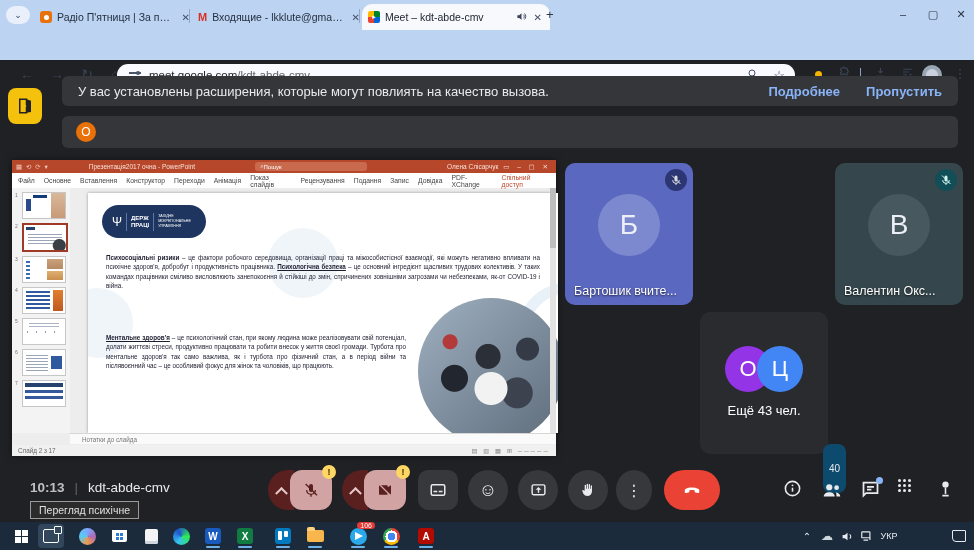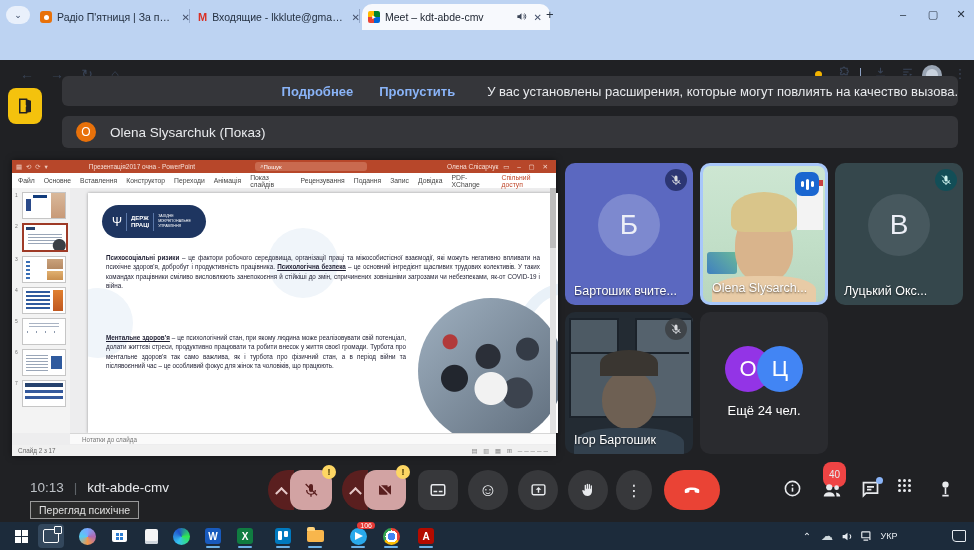--- a/index.html
+++ b/index.html
@@ -146,20 +146,35 @@
     <div class="winbtn" style="left:890px;">–</div>
     <div class="winbtn" style="left:920px;">▢</div>
     <div class="winbtn" style="left:948px;">✕</div>
   </div>
 
   <div class="toolbar">
     <div class="navic" style="left:16px;">←</div>
     <div class="navic" style="left:46px;">→</div>
     <div class="navic" style="left:76px;">↻</div>
     <div class="navic" style="left:104px;">⌂</div>
+    <div class="addrpill">
+      <span class="tuneic">
+          <i></i>
+          <i></i>
+        </span>
+      <span style="color:#1b1f24;">meet.google.com</span>
+      <span style="color:#5f6368;">/kdt-abde-cmv</span>
+      <span style="margin-left:auto;margin-right:10px;display:flex;gap:14px;align-items:center;">
+        <span><svg width="12" height="12" viewBox="0 0 24 24">
+              <circle cx="10" cy="10" r="6" fill="none" stroke="#44506a" stroke-width="2"></circle>
+              <path stroke="#44506a" stroke-width="2" d="M15 15l5 5"></path>
+            </svg></span>
+        <span style="color:#44506a;font-size:13px;">☆</span>
+      </span>
+    </div>
     <div class="tb-ic" style="left:808px;">
       <span style="display:inline-block;width:7px;height:7px;border-radius:50%;background:#F4B400;box-shadow:0 5px 0 -2px #E37400;"></span>
     </div>
     <div class="tb-ic" style="left:834px;">
       <svg width="13" height="13" viewBox="0 0 24 24">
           <path fill="none" stroke="#394457" stroke-width="2" d="M9 4a2 2 0 1 1 4 0h4v4a2 2 0 1 1 0 4v4h-4a2 2 0 1 0-4 0H5v-4a2 2 0 1 0 0-4V4h4z"></path>
         </svg>
     </div>
     <div class="abs" style="left:860px;top:38px;width:1px;height:14px;background:#8ea2c4;"></div>
     <div class="tb-ic" style="left:870px;">
@@ -181,30 +196,29 @@
 
   <div class="extbtn">
     <svg width="18" height="18" viewBox="0 0 24 24">
         <path fill="none" stroke="#222" stroke-width="2" d="M5 3h9v18H5z"></path>
         <path fill="#222" d="M14 3l6 2v15l-6 1z"></path>
         <circle cx="12.5" cy="12" r="1.2" fill="#F4C20D"></circle>
       </svg>
   </div>
 
   <div class="banner" style="top:76px;height:30px;font-size:13px;">
+    <span style="margin-left:16px;">У вас установлены расширения, которые могут повлиять на качество вызова.</span>
     <span style="margin-left:auto;display:flex;margin-right:16px;">
       <span class="blink">Подробнее</span>
       <span class="blink">Пропустить</span>
     </span>
-    <span style="margin-left:16px;">У вас установлены расширения, которые могут повлиять на качество вызова.</span>
   </div>
 
   <div class="banner" style="top:116px;height:32px;font-size:13.5px;">
     <span style="margin-left:14px;width:20px;height:20px;border-radius:50%;background:#E8710A;color:#fff;font-size:12px;display:flex;align-items:center;justify-content:center;">O</span>
-    <span style="margin-left:14px;">Olena Slysarchuk (Показ)</span>
   </div>
 
   <div class="ppt">
     <div class="ppt-title">
       <span style="margin-left:4px;letter-spacing:1px;color:#EFC9BC;">▦ ⟲ ⟳ ▾</span>
       <span style="margin-left:40px;">Презентація2017 очна - PowerPoint</span>
       <span style="margin-left:60px;width:112px;height:9px;background:#C96A4F;border-radius:3px;color:#fff;font-size:6px;display:flex;align-items:center;">
           <span style="margin-left:5px;">⌕ </span>
           <span>Пошук</span>
         </span>
@@ -291,74 +305,45 @@
     <div class="micbadge" style="background:rgba(28,38,90,.75);">
       <svg width="12" height="12" viewBox="0 0 24 24">
           <path fill="#DADCE0" d="M12 15a3 3 0 0 0 3-3V6a3 3 0 0 0-6 0v6a3 3 0 0 0 3 3z"></path>
           <path fill="#DADCE0" d="M17.5 12a5.5 5.5 0 0 1-11 0H4.6a7.4 7.4 0 0 0 6.4 7.3V22h2v-2.7a7.4 7.4 0 0 0 6.4-7.3h-1.9z"></path>
           <path stroke="#DADCE0" stroke-width="2" d="M4 3l17 17"></path>
         </svg>
     </div>
     <div class="tlabel">Бартошик вчите...</div>
   </div>
 
-  <div class="tile" style="left:700px;top:163px;background:linear-gradient(#cde6d2,#c2dfc8 55%,#b9d6bf);border:3px solid #A8C7FA;width:122px;height:136px;">
-    <div class="abs" style="right:2px;top:14px;width:26px;height:44px;background:#f3f3f3;border-top:6px solid #c94040;"></div>
-    <div class="abs" style="left:4px;bottom:28px;width:30px;height:22px;background:linear-gradient(45deg,#3f7fc0,#69b89a);border-radius:3px;"></div>
-    <div class="abs" style="left:50%;top:58%;transform:translate(-50%,-50%);width:58px;height:74px;border-radius:50% 50% 42% 42%;background:#d9b48c;"></div>
-    <div class="abs" style="left:50%;top:34%;transform:translate(-50%,-50%);width:66px;height:40px;border-radius:50% 50% 20% 20%;background:#d9c58a;"></div>
-    <div class="abs" style="left:50%;bottom:-8px;transform:translateX(-50%);width:104px;height:34px;border-radius:40% 40% 0 0;background:#e8cba6;"></div>
-    <div class="speakbadge">
-        <i style="height:6px;"></i>
-        <i style="height:11px;"></i>
-        <i style="height:6px;"></i>
-      </div>
-    <div class="tlabel">Olena Slysarch...</div>
-  </div>
 
   <div class="tile" style="left:835px;top:163px;background:#35474C;">
     <div class="avatar-big" style="background:#47585E;">В</div>
     <div class="micbadge" style="background:rgba(10,80,90,.8);">
       <svg width="12" height="12" viewBox="0 0 24 24">
           <path fill="#CFF5F0" d="M12 15a3 3 0 0 0 3-3V6a3 3 0 0 0-6 0v6a3 3 0 0 0 3 3z"></path>
           <path fill="#CFF5F0" d="M17.5 12a5.5 5.5 0 0 1-11 0H4.6a7.4 7.4 0 0 0 6.4 7.3V22h2v-2.7a7.4 7.4 0 0 0 6.4-7.3h-1.9z"></path>
           <path stroke="#CFF5F0" stroke-width="2" d="M4 3l17 17"></path>
         </svg>
     </div>
-    <div class="tlabel">Луцький Окс...</div>
-  </div>
-
-  <div class="tile" style="left:565px;top:312px;background:#232B33;">
-    <div class="abs" style="left:4px;top:6px;width:46px;height:96px;background:#4d5a64;border:2px solid #1b222a;"></div>
-    <div class="abs" style="left:70px;top:6px;width:54px;height:96px;background:#55626d;border:2px solid #1b222a;"></div>
-    <div class="abs" style="left:4px;top:40px;width:120px;height:2px;background:#1b222a;"></div>
-    <div class="abs" style="left:50%;top:62%;transform:translate(-50%,-50%);width:54px;height:58px;border-radius:48%;background:#6e6053;"></div>
-    <div class="abs" style="left:50%;top:36%;transform:translate(-50%,-50%);width:58px;height:26px;border-radius:50% 50% 0 0;background:#3a3631;"></div>
-    <div class="abs" style="left:50%;bottom:-10px;transform:translateX(-50%);width:110px;height:36px;border-radius:40% 40% 0 0;background:#33414e;"></div>
-    <div class="micbadge" style="background:rgba(60,64,67,.85);">
-      <svg width="12" height="12" viewBox="0 0 24 24">
-          <path fill="#DADCE0" d="M12 15a3 3 0 0 0 3-3V6a3 3 0 0 0-6 0v6a3 3 0 0 0 3 3z"></path>
-          <path fill="#DADCE0" d="M17.5 12a5.5 5.5 0 0 1-11 0H4.6a7.4 7.4 0 0 0 6.4 7.3V22h2v-2.7a7.4 7.4 0 0 0 6.4-7.3h-1.9z"></path>
-          <path stroke="#DADCE0" stroke-width="2" d="M4 3l17 17"></path>
-        </svg>
-    </div>
-    <div class="tlabel">Ігор Бартошик</div>
-  </div>
+    <div class="tlabel">Валентин Окс...</div>
+  </div>
+
 
   <div class="tile" style="left:700px;top:312px;background:#2A2B2F;">
     <div class="abs" style="left:50%;top:40%;transform:translate(-50%,-50%);display:flex;">
       <span style="width:46px;height:46px;border-radius:50%;background:#9334E6;color:#fff;font-size:22px;display:flex;align-items:center;justify-content:center;">О</span>
       <span style="width:46px;height:46px;border-radius:50%;background:#4285F4;color:#fff;font-size:22px;display:flex;align-items:center;justify-content:center;margin-left:-14px;">Ц</span>
     </div>
-    <div class="abs" style="left:0;top:64%;width:100%;text-align:center;color:#fff;font-size:13px;font-weight:500;">Ещё 24 чел.</div>
+    <div class="abs" style="left:0;top:64%;width:100%;text-align:center;color:#fff;font-size:13px;font-weight:500;">Ещё 43 чел.</div>
   </div>
 
 
   <div class="abs" style="left:30px;top:480px;display:flex;gap:10px;align-items:center;font-size:13.5px;">
-    <span style="color:#BDC1C6;">10:13</span>
+    <span style="color:#BDC1C6;font-weight:bold;">10:13</span>
     <span style="color:#5F6368;">|</span>
     <span style="color:#E8EAED;font-weight:500;">kdt-abde-cmv</span>
   </div>
 
   <div class="cgroup" style="left:268px;">
     <div class="chevseg">
         <span class="chev"></span>
       </div>
     <div class="mainseg">
       <svg width="16" height="16" viewBox="0 0 24 24">
@@ -408,21 +393,21 @@
       </svg>
   </div>
 
   <div class="ric" style="left:783px;">
     <svg width="19" height="19" viewBox="0 0 24 24">
         <circle cx="12" cy="12" r="9" fill="none" stroke="#E8EAED" stroke-width="2"></circle>
         <path stroke="#E8EAED" stroke-width="2" d="M12 11v5"></path>
         <circle cx="12" cy="8" r="1.2" fill="#E8EAED"></circle>
       </svg>
   </div>
-  <div class="abs" style="left:823px;top:462px;padding:7px 6px;border-radius:8px;background:#ef4444;color:#E8EAED;font-size:10px;">40</div>
+  <div class="abs" style="left:823px;top:444px;padding:19px 6px;border-radius:8px;background:#0c4a6e;color:#E8EAED;font-size:10px;">40</div>
   <div class="ric" style="left:821px;">
     <svg width="22" height="22" viewBox="0 0 24 24">
         <circle cx="9" cy="9" r="3.4" fill="#E8EAED"></circle>
         <path fill="#E8EAED" d="M3 19c0-3 3-4.6 6-4.6s6 1.6 6 4.6H3z"></path>
         <circle cx="17" cy="9.5" r="2.6" fill="#E8EAED"></circle>
         <path fill="#E8EAED" d="M16.4 14.6c2.5.3 4.6 1.7 4.6 4.4h-4"></path>
       </svg>
   </div>
   <div class="ric" style="left:860px;">
     <svg width="21" height="21" viewBox="0 0 24 24">

